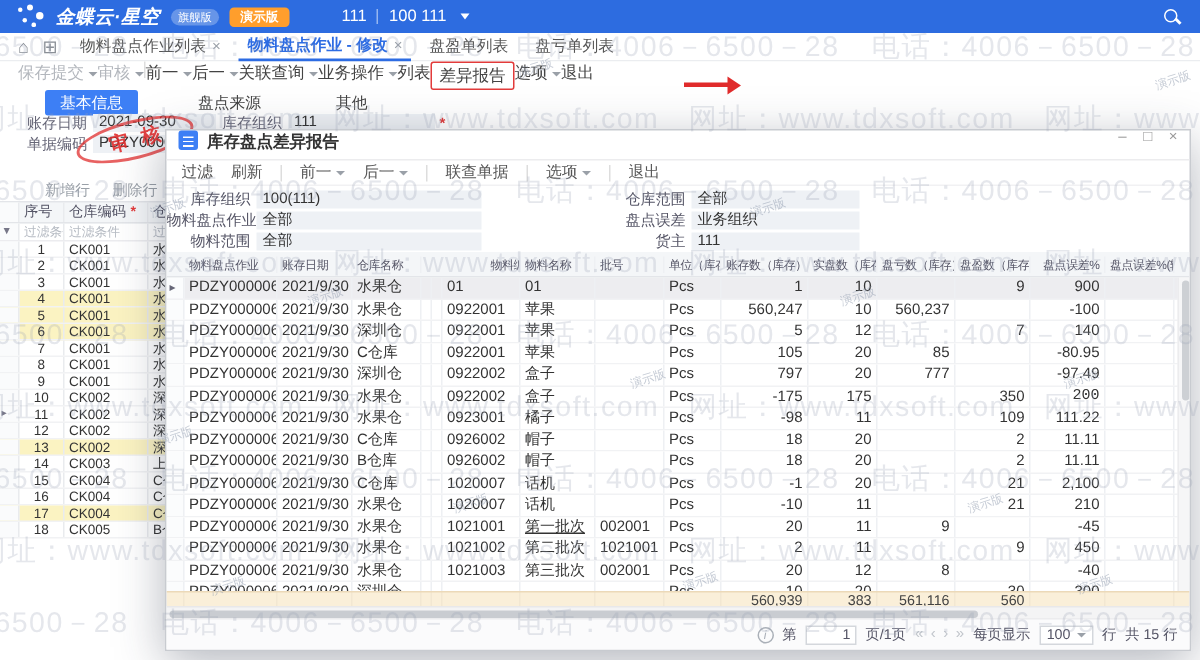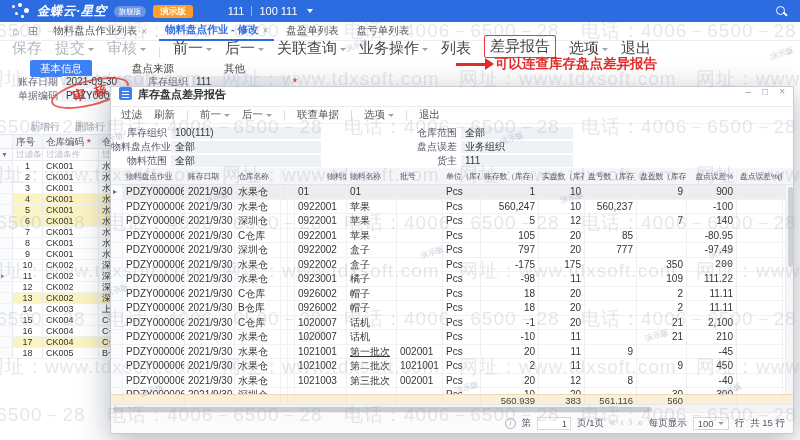--- a/index.html
+++ b/index.html
@@ -27,21 +27,21 @@
   .search-ic:after{content:"";position:absolute;left:7px;top:8.2px;width:4.5px;height:1.5px;background:#fff;transform:rotate(45deg)}
 
   
   .tabbar{position:absolute;top:22px;left:0;right:0;height:19px;background:#fff;border-bottom:1px solid #ebedf0;display:flex;align-items:center;gap:9px;padding:0 12px;font-size:10.5px;color:#555;z-index:2}
   .home,.grid-ic{color:#8a8f96;font-size:12px;line-height:12px;cursor:pointer}
   .ptab{display:flex;align-items:center;gap:4px;padding:2px 6px 2px;cursor:pointer;white-space:nowrap}
   .ptab.active{color:#2d6ce3;font-weight:bold;border-bottom:2px solid #2d6ce3}
   .ptab .x{color:#9aa0a8;font-size:10px;font-weight:normal}
 
   
-  .toolbar{position:absolute;top:41px;left:0;right:0;height:17px;display:flex;align-items:flex-end;gap:13px;padding:0 12px;font-size:15px;color:#444;background:#fff;z-index:2}
+  .toolbar{position:absolute;top:41px;left:0;right:0;height:17px;display:flex;align-items:flex-start;gap:0;padding:0 12px;font-size:11px;color:#444;background:#fff;z-index:2}
   .tb-item{display:flex;align-items:center;gap:3px;cursor:pointer;white-space:nowrap}
   .tb-item.disabled{color:#b3b7bd}
   .tb-item.highlight{border:1px solid #e23b3b;padding:1px 5px;border-radius:2px}
   .tb-divider{width:1px;height:11px;background:#ddd}
   .caret{width:0;height:0;border-left:3px solid transparent;border-right:3px solid transparent;border-top:3.5px solid #9aa0a8;margin-top:1px}
 
   
   .annotation{position:absolute;top:55px;left:332px;display:flex;align-items:center;gap:9px;color:#e02b2b;font-weight:bold;font-size:13.5px;z-index:6;white-space:nowrap}
   .arr{position:relative;width:30px;height:3px;background:#e02b2b}
   .arr:after{content:"";position:absolute;right:-8px;top:-4.5px;border-left:9px solid #e02b2b;border-top:6px solid transparent;border-bottom:6px solid transparent}
@@ -197,21 +197,20 @@
         <span>选项</span>
         <i class="caret"></i>
       </div>
       <div class="tb-item">
         <span>退出</span>
       </div>
     </div>
 
   <div class="annotation" id="annotation" style="left: 456px;">
     <span class="arr"></span>
-    <span>可以连查库存盘点差异报告</span>
   </div>
 
   <div class="form">
     <div class="ftabs row1" id="ftabs1">
         <div class="ftab active">基本信息</div>
         <div class="ftab">盘点来源</div>
         <div class="ftab">其他</div>
       </div>
     <div class="frow r1">
       <span class="flabel" style="width:60px">账存日期</span>

